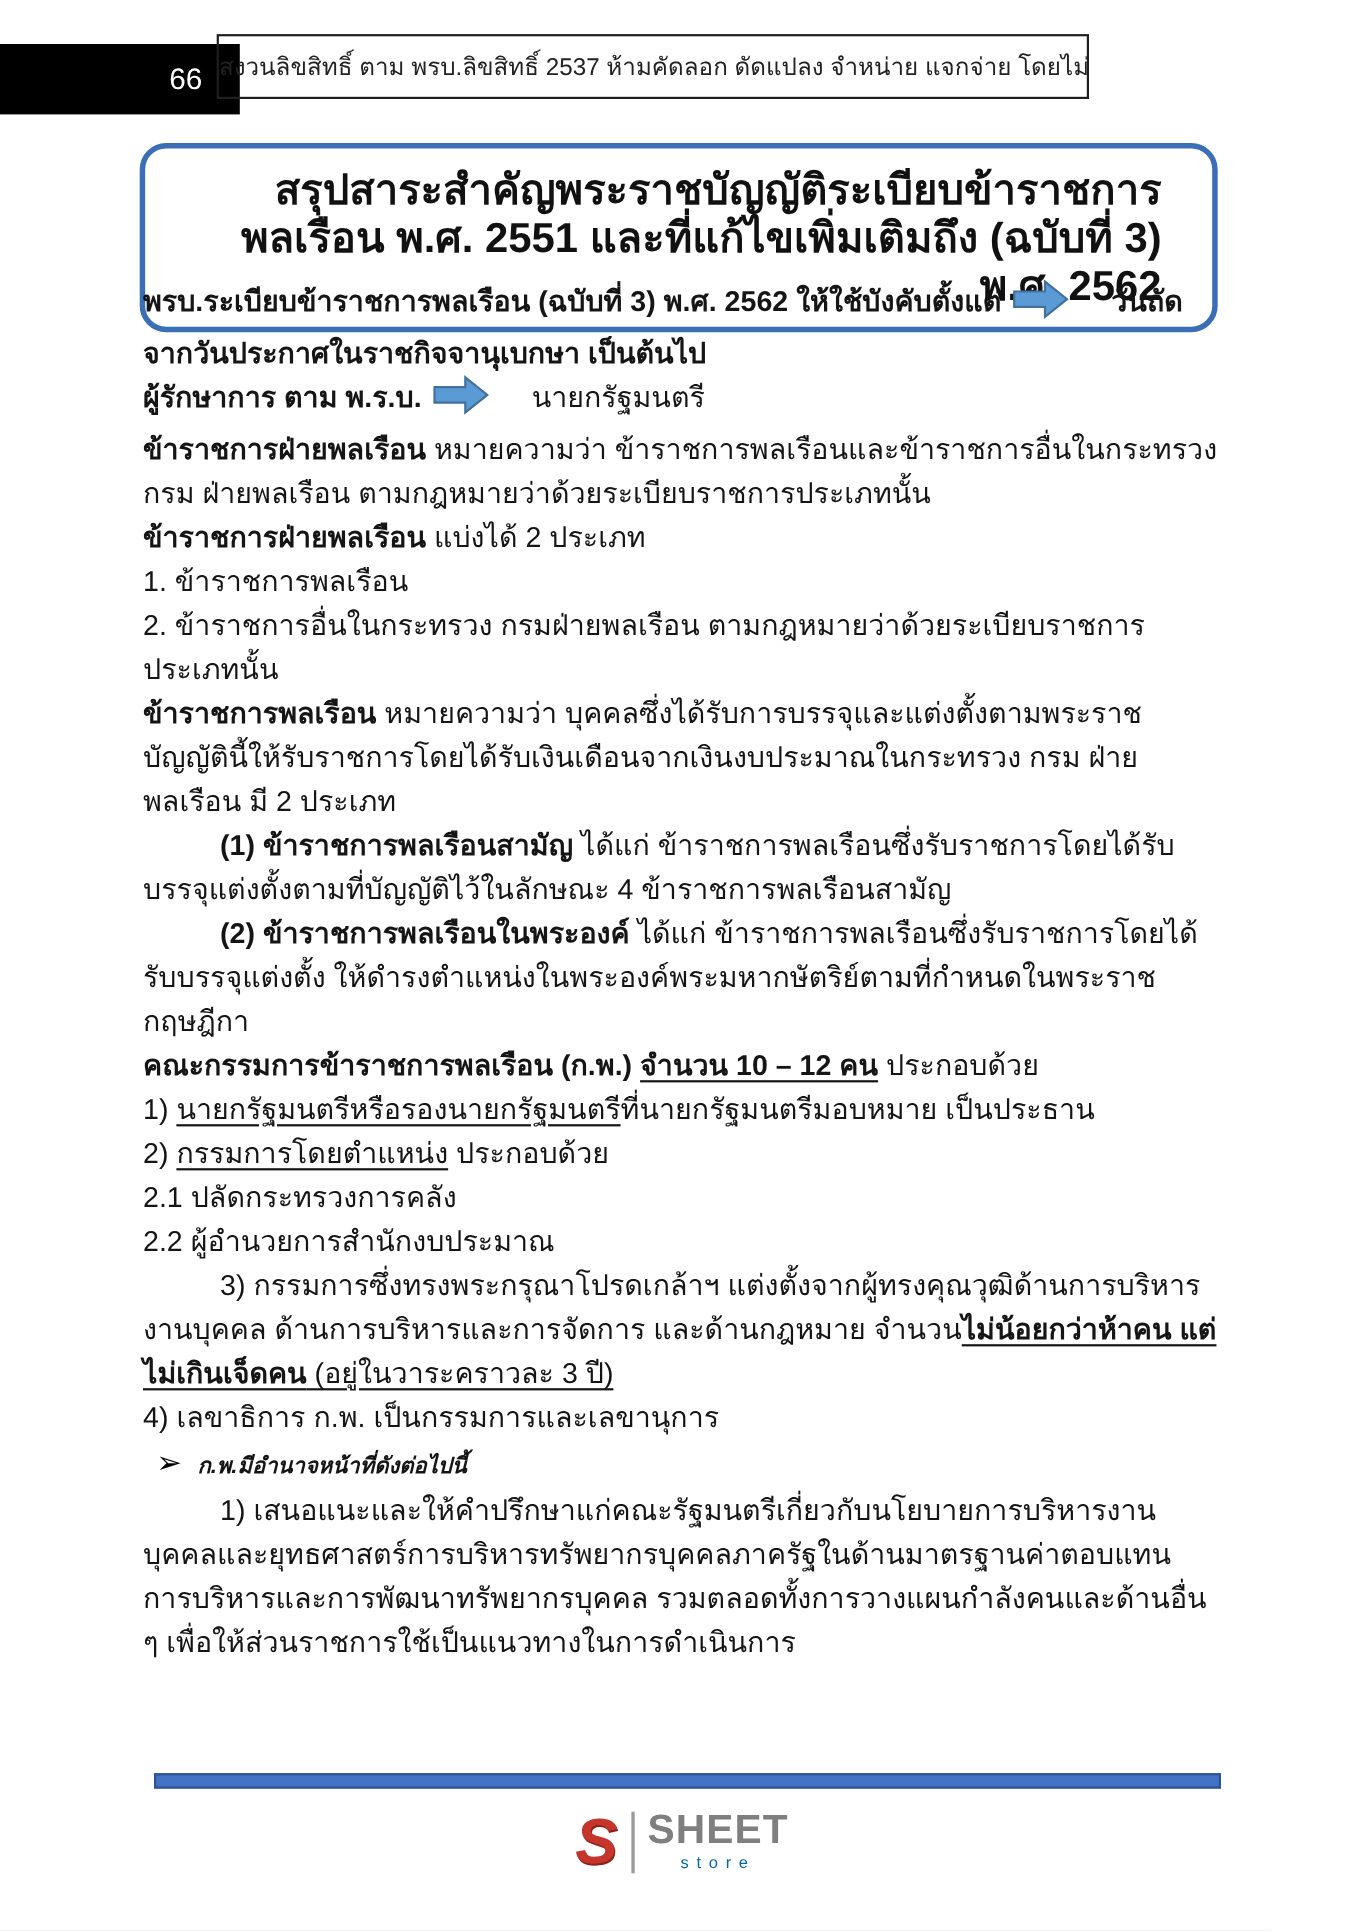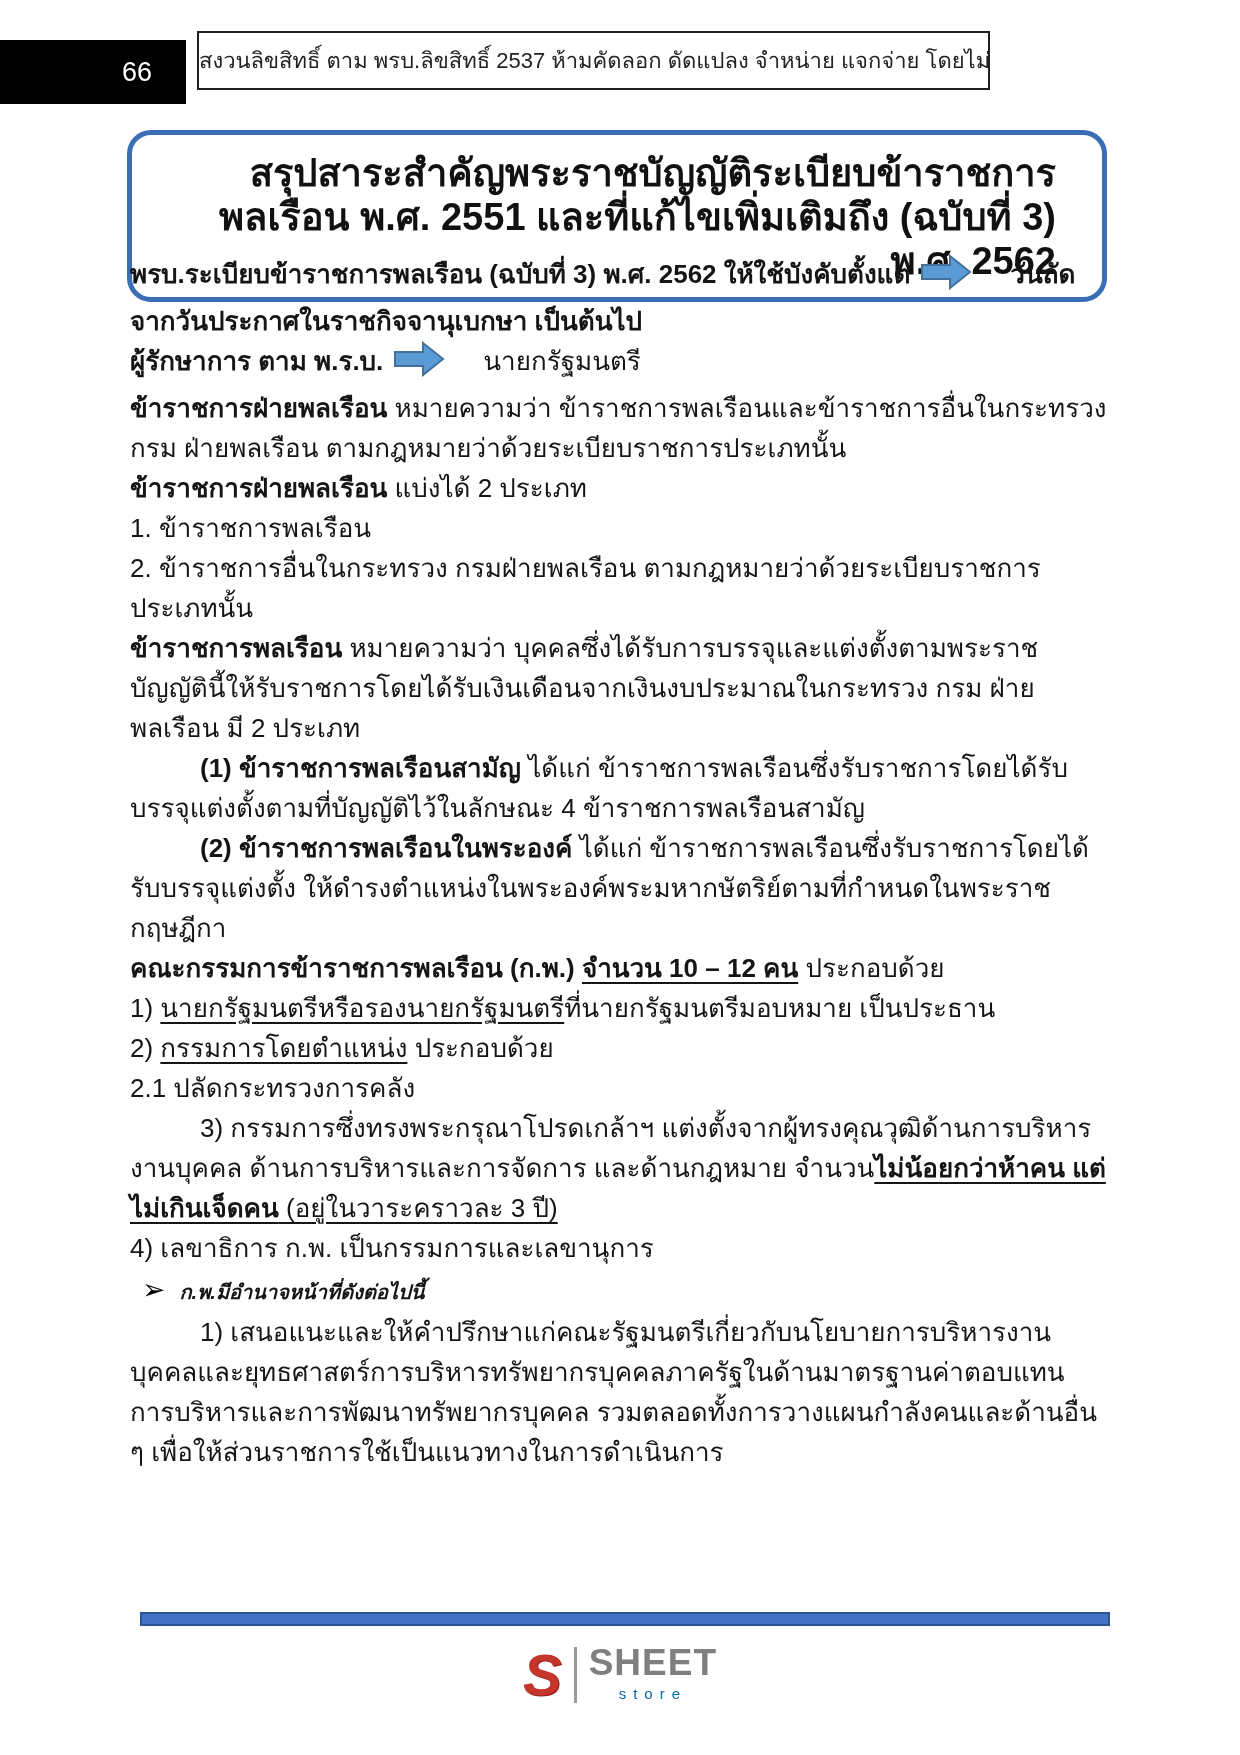--- a/index.html
+++ b/index.html
@@ -7,21 +7,21 @@
     position:relative;
     width:1240px;height:1755px;
     margin:0 auto;
     background:#ffffff;
     font-family:"Liberation Sans",sans-serif;
     color:#1a1a1a;
     overflow:hidden;
   }
   
   .page-num-box{
-    position:absolute;left:0;top:40px;width:186px;height:64px;
+    position:absolute;left:0;top:40px;width:218px;height:64px;
     background:#000;color:#fff;
     font-size:27px;line-height:64px;text-align:right;padding-right:34px;
     box-sizing:border-box;
   }
   .copyright-box{
     position:absolute;left:197px;top:31px;width:793px;height:59px;
     border:2px solid #1f1f1f;box-sizing:border-box;
     font-size:22px;line-height:55px;text-align:center;color:#222;
     white-space:nowrap;overflow:hidden;
   }
@@ -134,20 +134,21 @@
 
     <p class="ind-list">
       <span>1) </span><span class="u">นายกรัฐมนตรีหรือรองนายกรัฐมนตรี</span><span>ที่นายกรัฐมนตรีมอบหมาย เป็นประธาน</span>
     </p>
 
     <p class="ind-list">
       <span>2) </span><span class="u">กรรมการโดยตำแหน่ง</span><span> ประกอบด้วย</span>
     </p>
 
     <p class="ind-sub">2.1 ปลัดกระทรวงการคลัง</p>
+    <p class="ind-sub">2.2 ผู้อำนวยการสำนักงบประมาณ</p>
 
     <p class="ti">
       <span>3) กรรมการซึ่งทรงพระกรุณาโปรดเกล้าฯ แต่งตั้งจากผู้ทรงคุณวุฒิด้านการบริหารงานบุคคล ด้านการบริหารและการจัดการ และด้านกฎหมาย จำนวน</span><span class="bu">ไม่น้อยกว่าห้าคน แต่ไม่เกินเจ็ดคน</span><span class="u"> (อยู่ในวาระคราวละ 3 ปี)</span>
     </p>
 
     <p class="ind-list">4) เลขาธิการ ก.พ. เป็นกรรมการและเลขานุการ</p>
 
     <div class="bullet-row">
       <span class="bullet-glyph">➢</span>
       <span class="bullet-text">ก.พ.มีอำนาจหน้าที่ดังต่อไปนี้</span>

